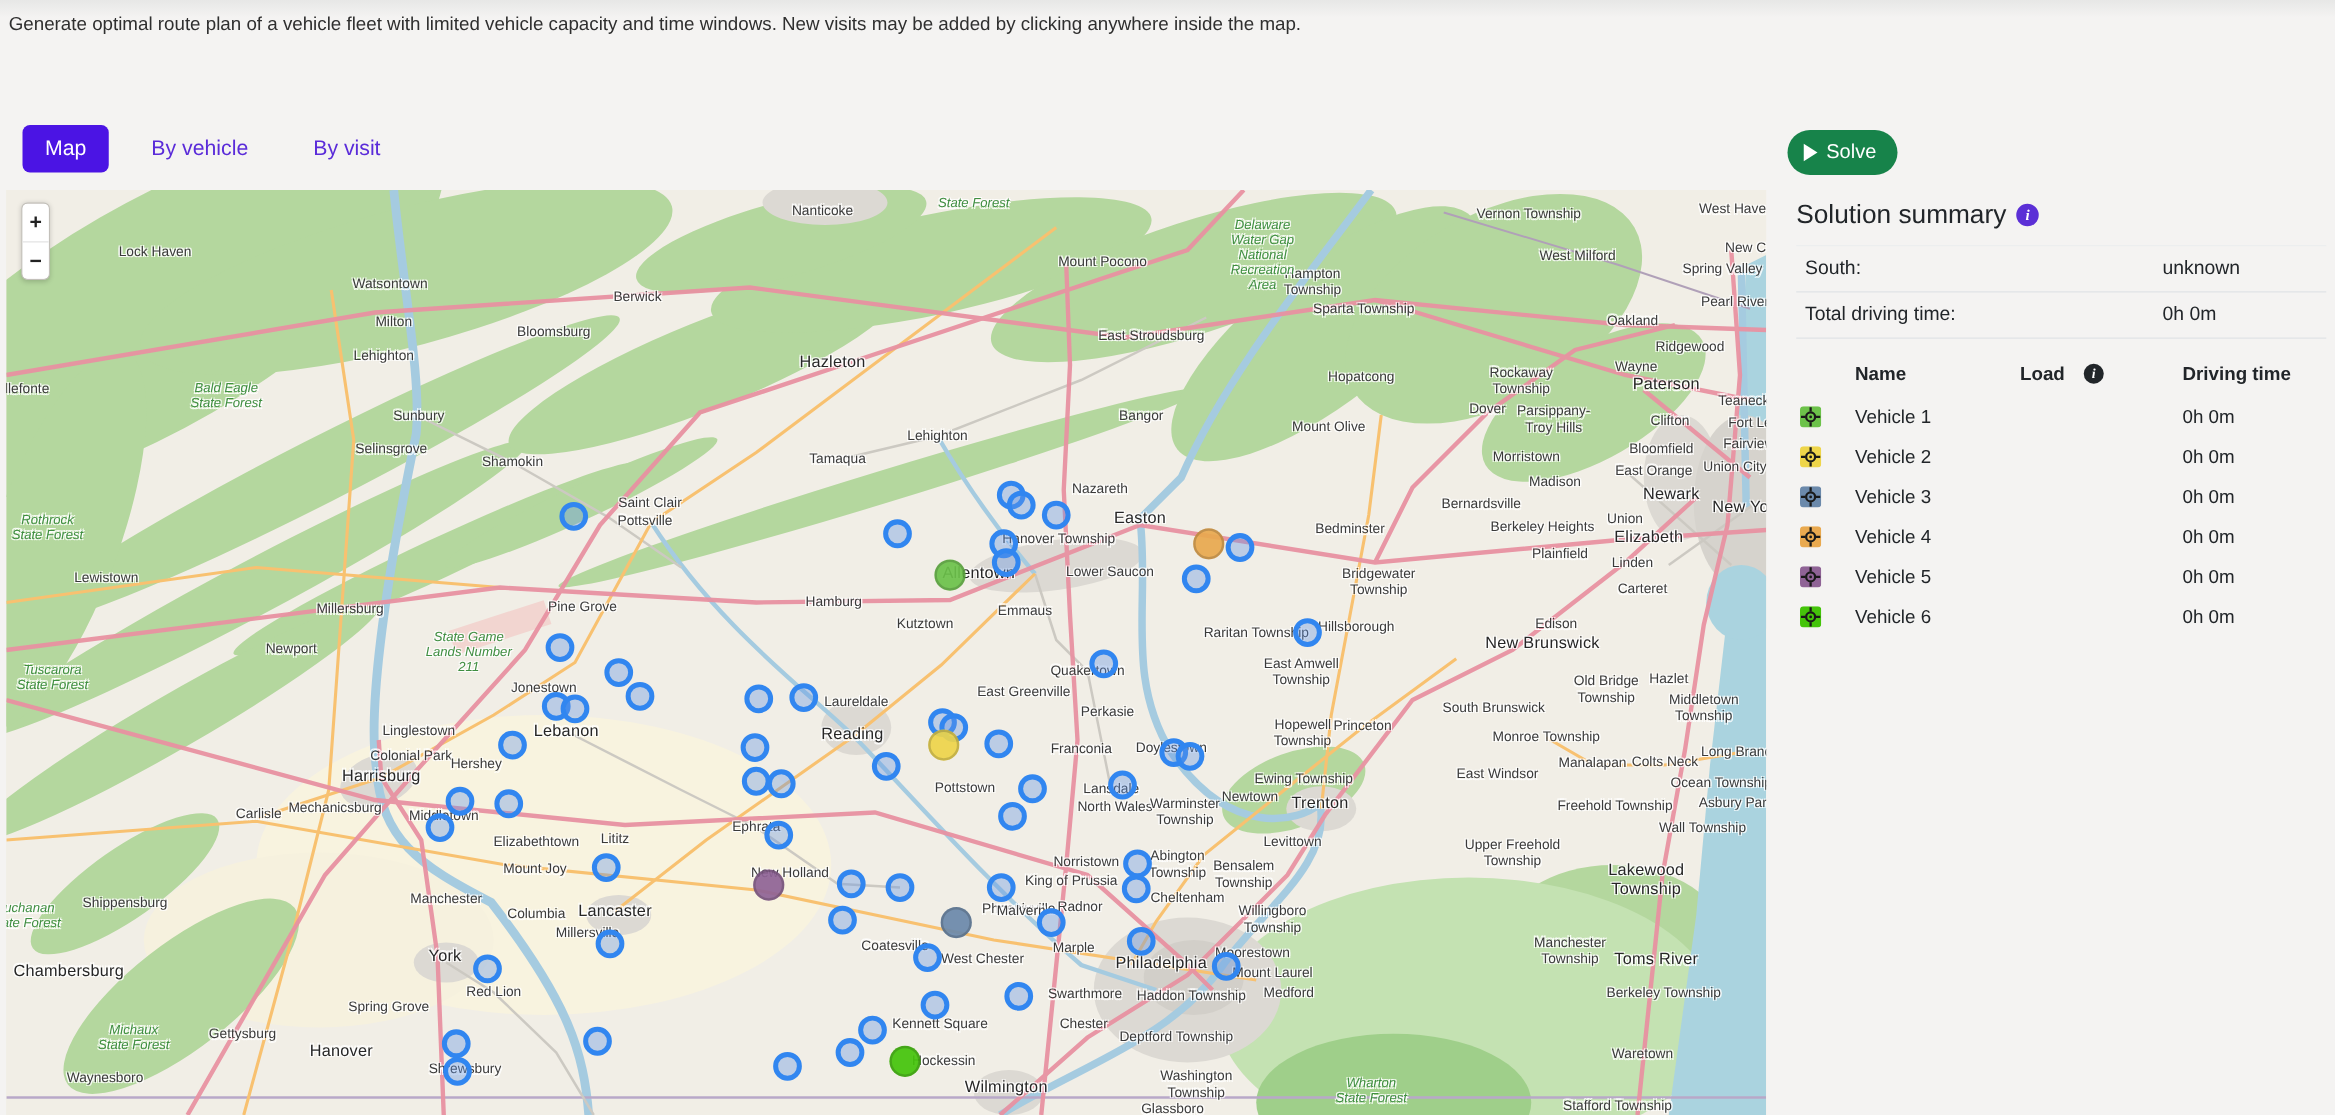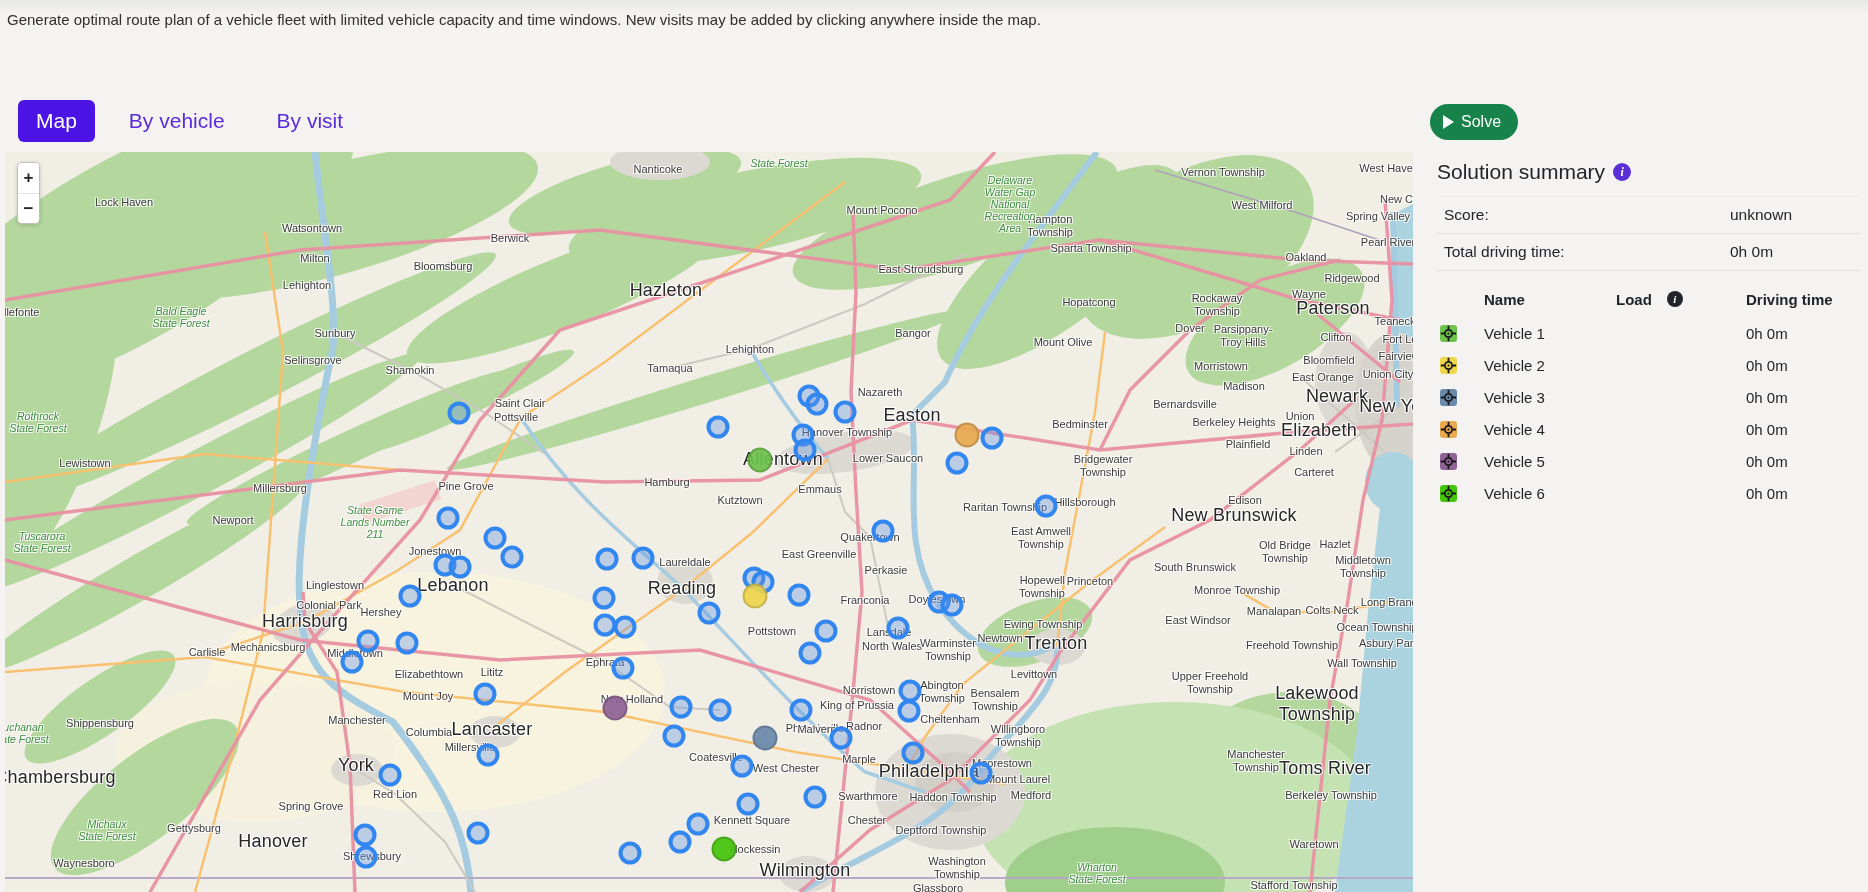--- a/index.html
+++ b/index.html
@@ -6,21 +6,21 @@
   html,body { width:1868px; height:892px; overflow:hidden;
     font-family:"Liberation Sans", sans-serif;
     background:linear-gradient(180deg,#e7e7e6 0,#f4f3f2 14px,#f4f3f2 100%);
     color:#212529; }
   
   .header { position:absolute; left:7px; top:2px; }
   .title { font-size:37px; font-weight:400; color:#343434; letter-spacing:-0.5px; }
   .subtitle { margin-top:9px; font-size:15px; color:#2f2f2f; }
   
   .tabbar { position:absolute; left:18px; top:100px; display:flex; gap:16px; align-items:center; }
-  .tab { border:none; background:transparent; font-size:21px; padding:9px 18px; border-radius:6px; cursor:pointer; color:#5a2bd9; font-family:inherit; }
+  .tab { border:none; background:transparent; font-size:17px; padding:9px 18px; border-radius:6px; cursor:pointer; color:#5a2bd9; font-family:inherit; }
   .tab.active { background:#4b14e4; color:#fff; }
   
   .solve { position:absolute; left:1430px; top:104px; height:36px; padding:0 17px 0 13px;
     background:#17834a; border:none; border-radius:18px; color:#fff; font-size:16px;
     display:flex; align-items:center; gap:7px; cursor:pointer; font-family:inherit; }
   .play { width:0; height:0; border-left:11px solid #fff; border-top:7px solid transparent; border-bottom:7px solid transparent; }
   
   .panel { position:absolute; left:1437px; top:160px; width:424px; }
   .panel h2 { font-size:21px; font-weight:400; color:#212529; display:flex; align-items:center; gap:8px; }
   .info-badge { display:inline-flex; width:18px; height:18px; border-radius:50%; background:#5b2fd6;
@@ -38,21 +38,21 @@
   .loadbar { width:121px; height:13px; border-radius:7px; background:#e8eef4; }
   .vicon { width:17px; height:17px; display:block; }
   
   .map { position:absolute; left:5px; top:152px; width:1408px; height:740px; background:#f1eee6; overflow:hidden; cursor:pointer; }
   .map svg.geo { position:absolute; left:0; top:0; }
   .mlabels, .mmarkers { position:absolute; left:0; top:0; width:100%; height:100%; }
   .mlabel { position:absolute; transform:translate(-50%,-50%); white-space:pre; text-align:center; line-height:1.15;
     text-shadow:-1px -1px 0 rgba(255,255,255,.85),1px -1px 0 rgba(255,255,255,.85),-1px 1px 0 rgba(255,255,255,.85),1px 1px 0 rgba(255,255,255,.85);
     pointer-events:none; }
   .mlabel.t { font-size:11px; color:#3a3a3a; }
-  .mlabel.c { font-size:18px; color:#262626; letter-spacing:.2px; }
+  .mlabel.c { font-size:13px; color:#262626; letter-spacing:.2px; }
   .mlabel.f { font-size:10.5px; font-style:italic; color:#3f8e41; white-space:pre-line; width:110px; }
   .visit { position:absolute; width:23px; height:23px; border-radius:50%; transform:translate(-50%,-50%);
     border:4px solid #3186f0; background:rgba(100,150,230,.38); }
   .depot { position:absolute; width:25px; height:25px; border-radius:50%; transform:translate(-50%,-50%);
     opacity:.92; box-shadow:inset 0 0 0 2px rgba(0,0,0,.18); }
   .zoomctl { position:absolute; left:12px; top:10px; width:23px; border:1px solid #c3c0ba; border-radius:5px;
     overflow:hidden; box-shadow:0 1px 4px rgba(0,0,0,.18); background:#fff; z-index:5; }
   .zoombtn { display:block; width:100%; height:30px; background:#fff; border:none; font-size:17px; font-weight:bold;
     color:#222; cursor:pointer; line-height:28px; font-family:inherit; }
   .zoombtn + .zoombtn { border-top:1px solid #e4e4e4; }
@@ -444,21 +444,21 @@
   </div>
 </div>
 
 <div class="panel">
   <h2>
     <span>Solution summary</span>
     <span class="info-badge">i</span>
   </h2>
   <div class="sumtable">
       <div class="sum-row">
-        <span>Score:</span>
+        <span>South:</span>
         <span>unknown</span>
       </div>
       <div class="sum-row">
         <span>Total driving time:</span>
         <span>0h 0m</span>
       </div>
     </div>
 
   <div class="vtable">
     <div class="vrow headrow">

